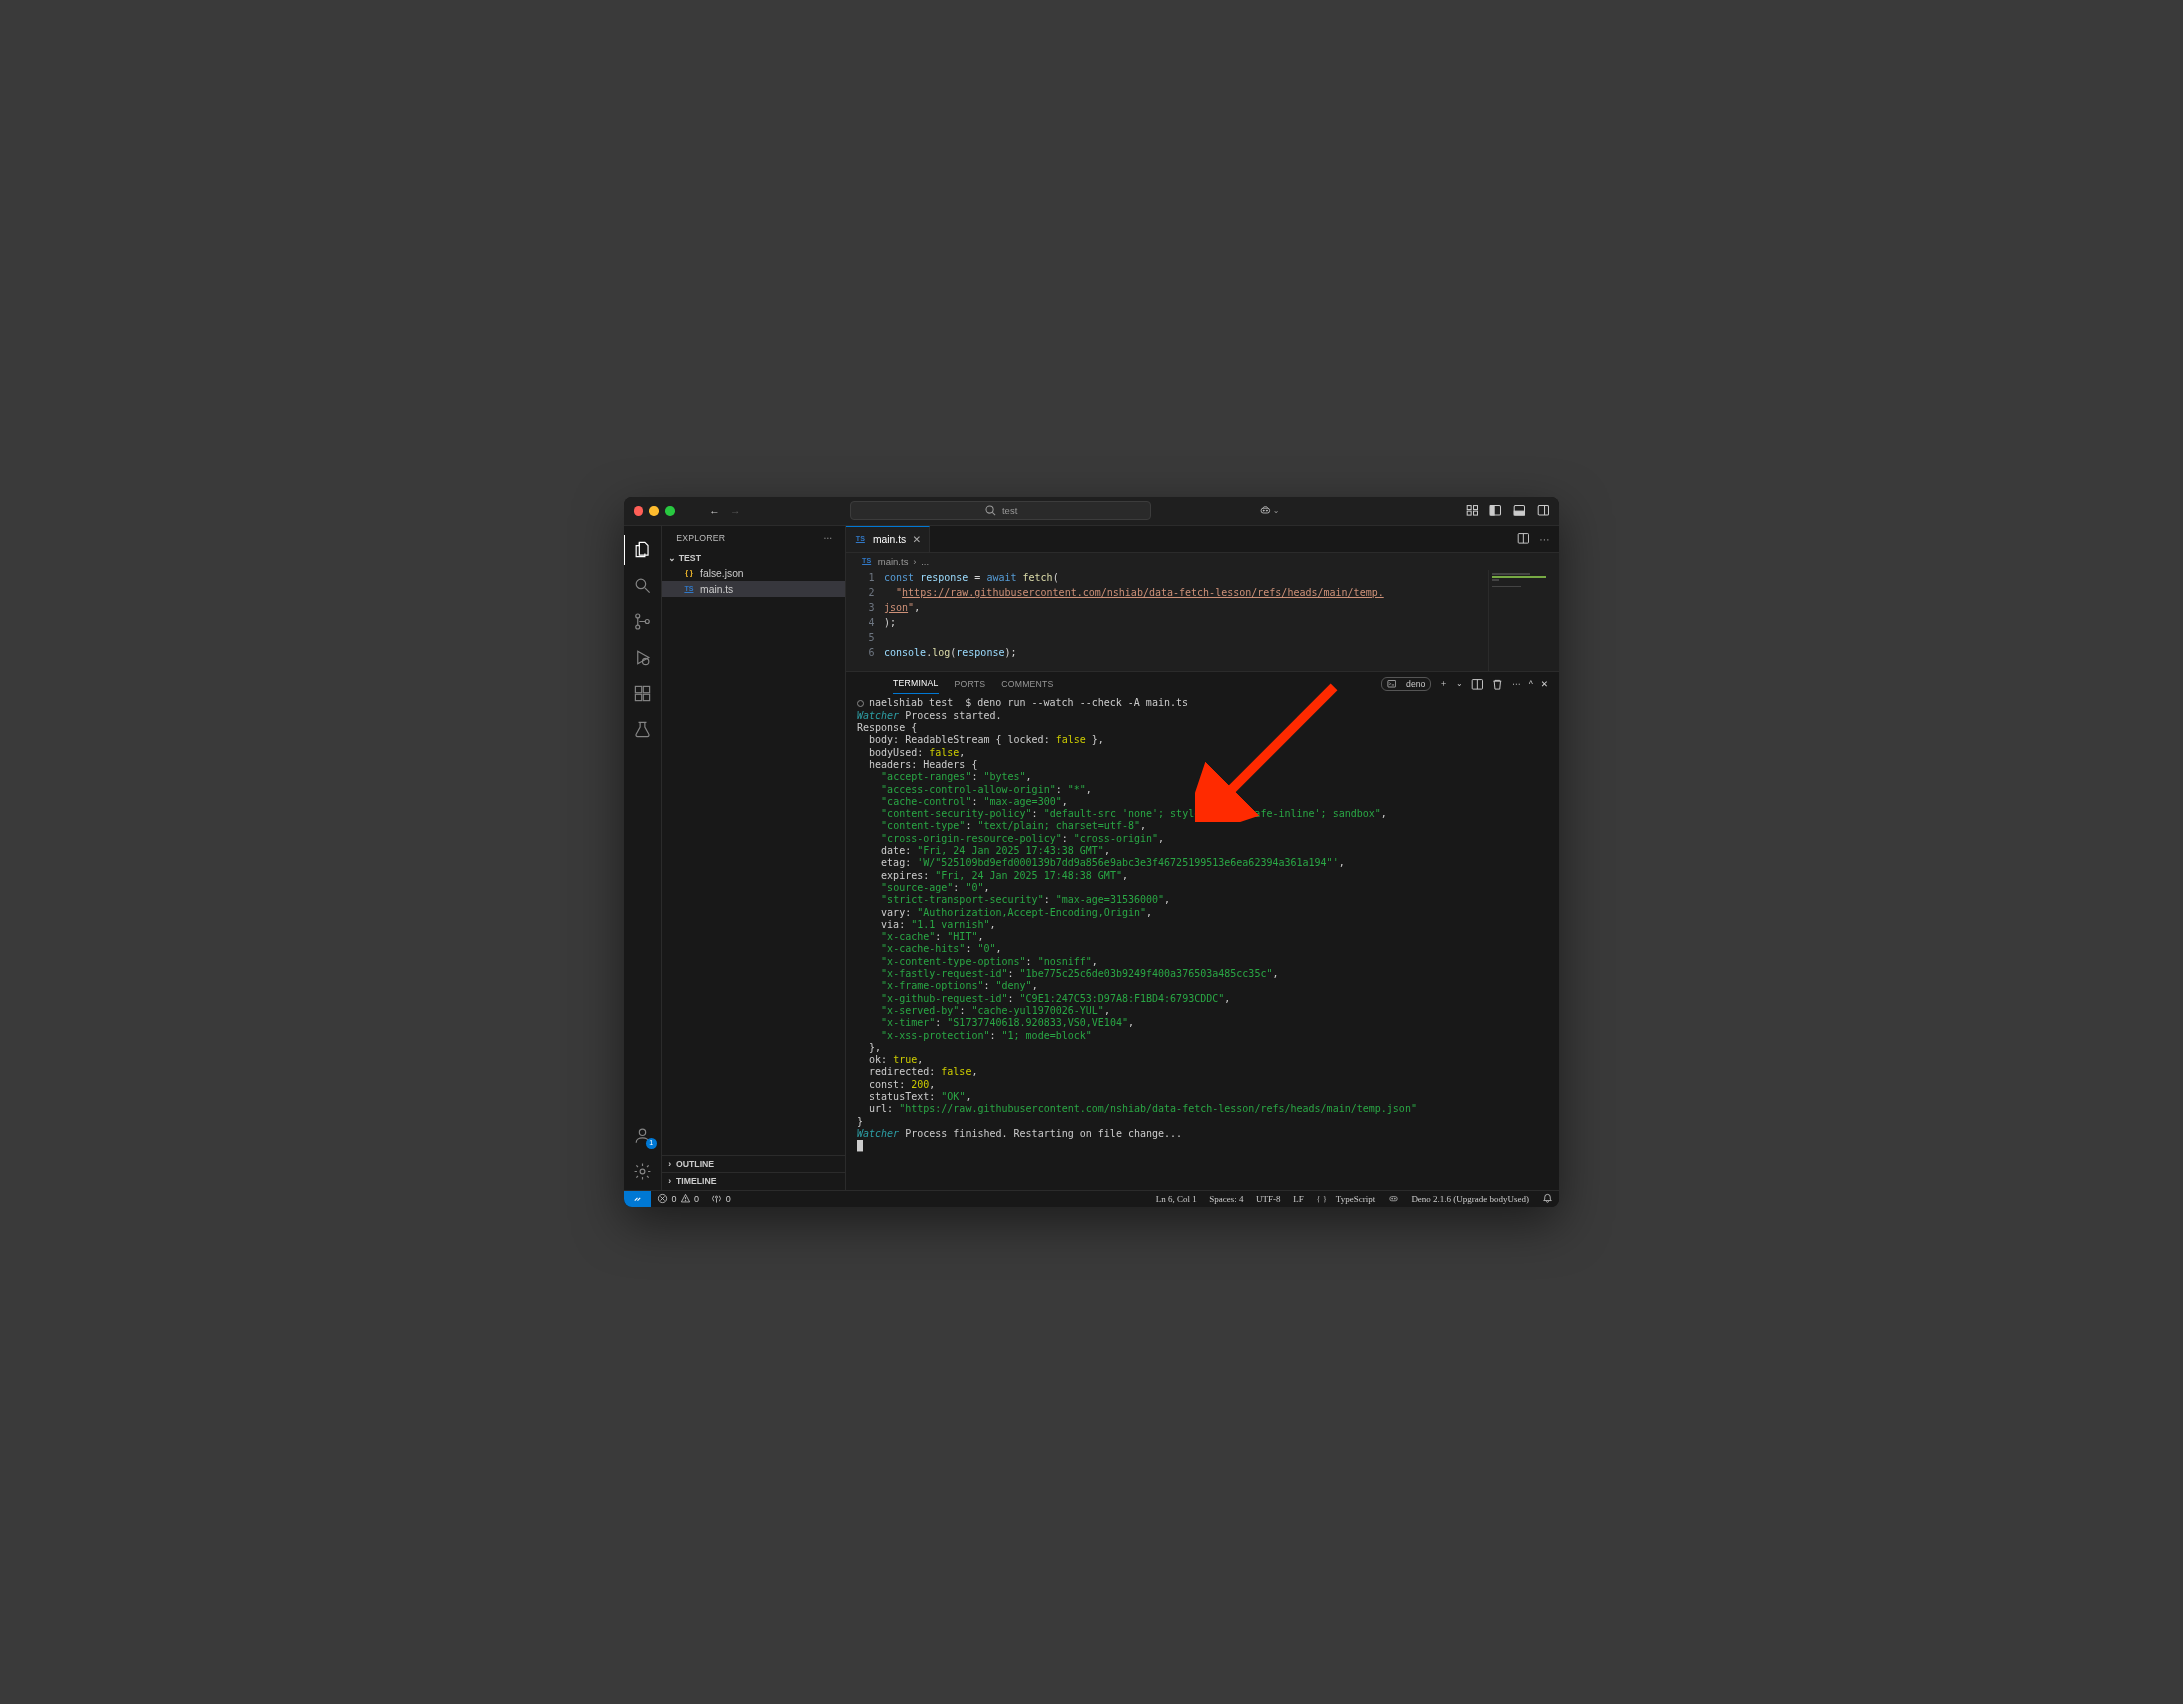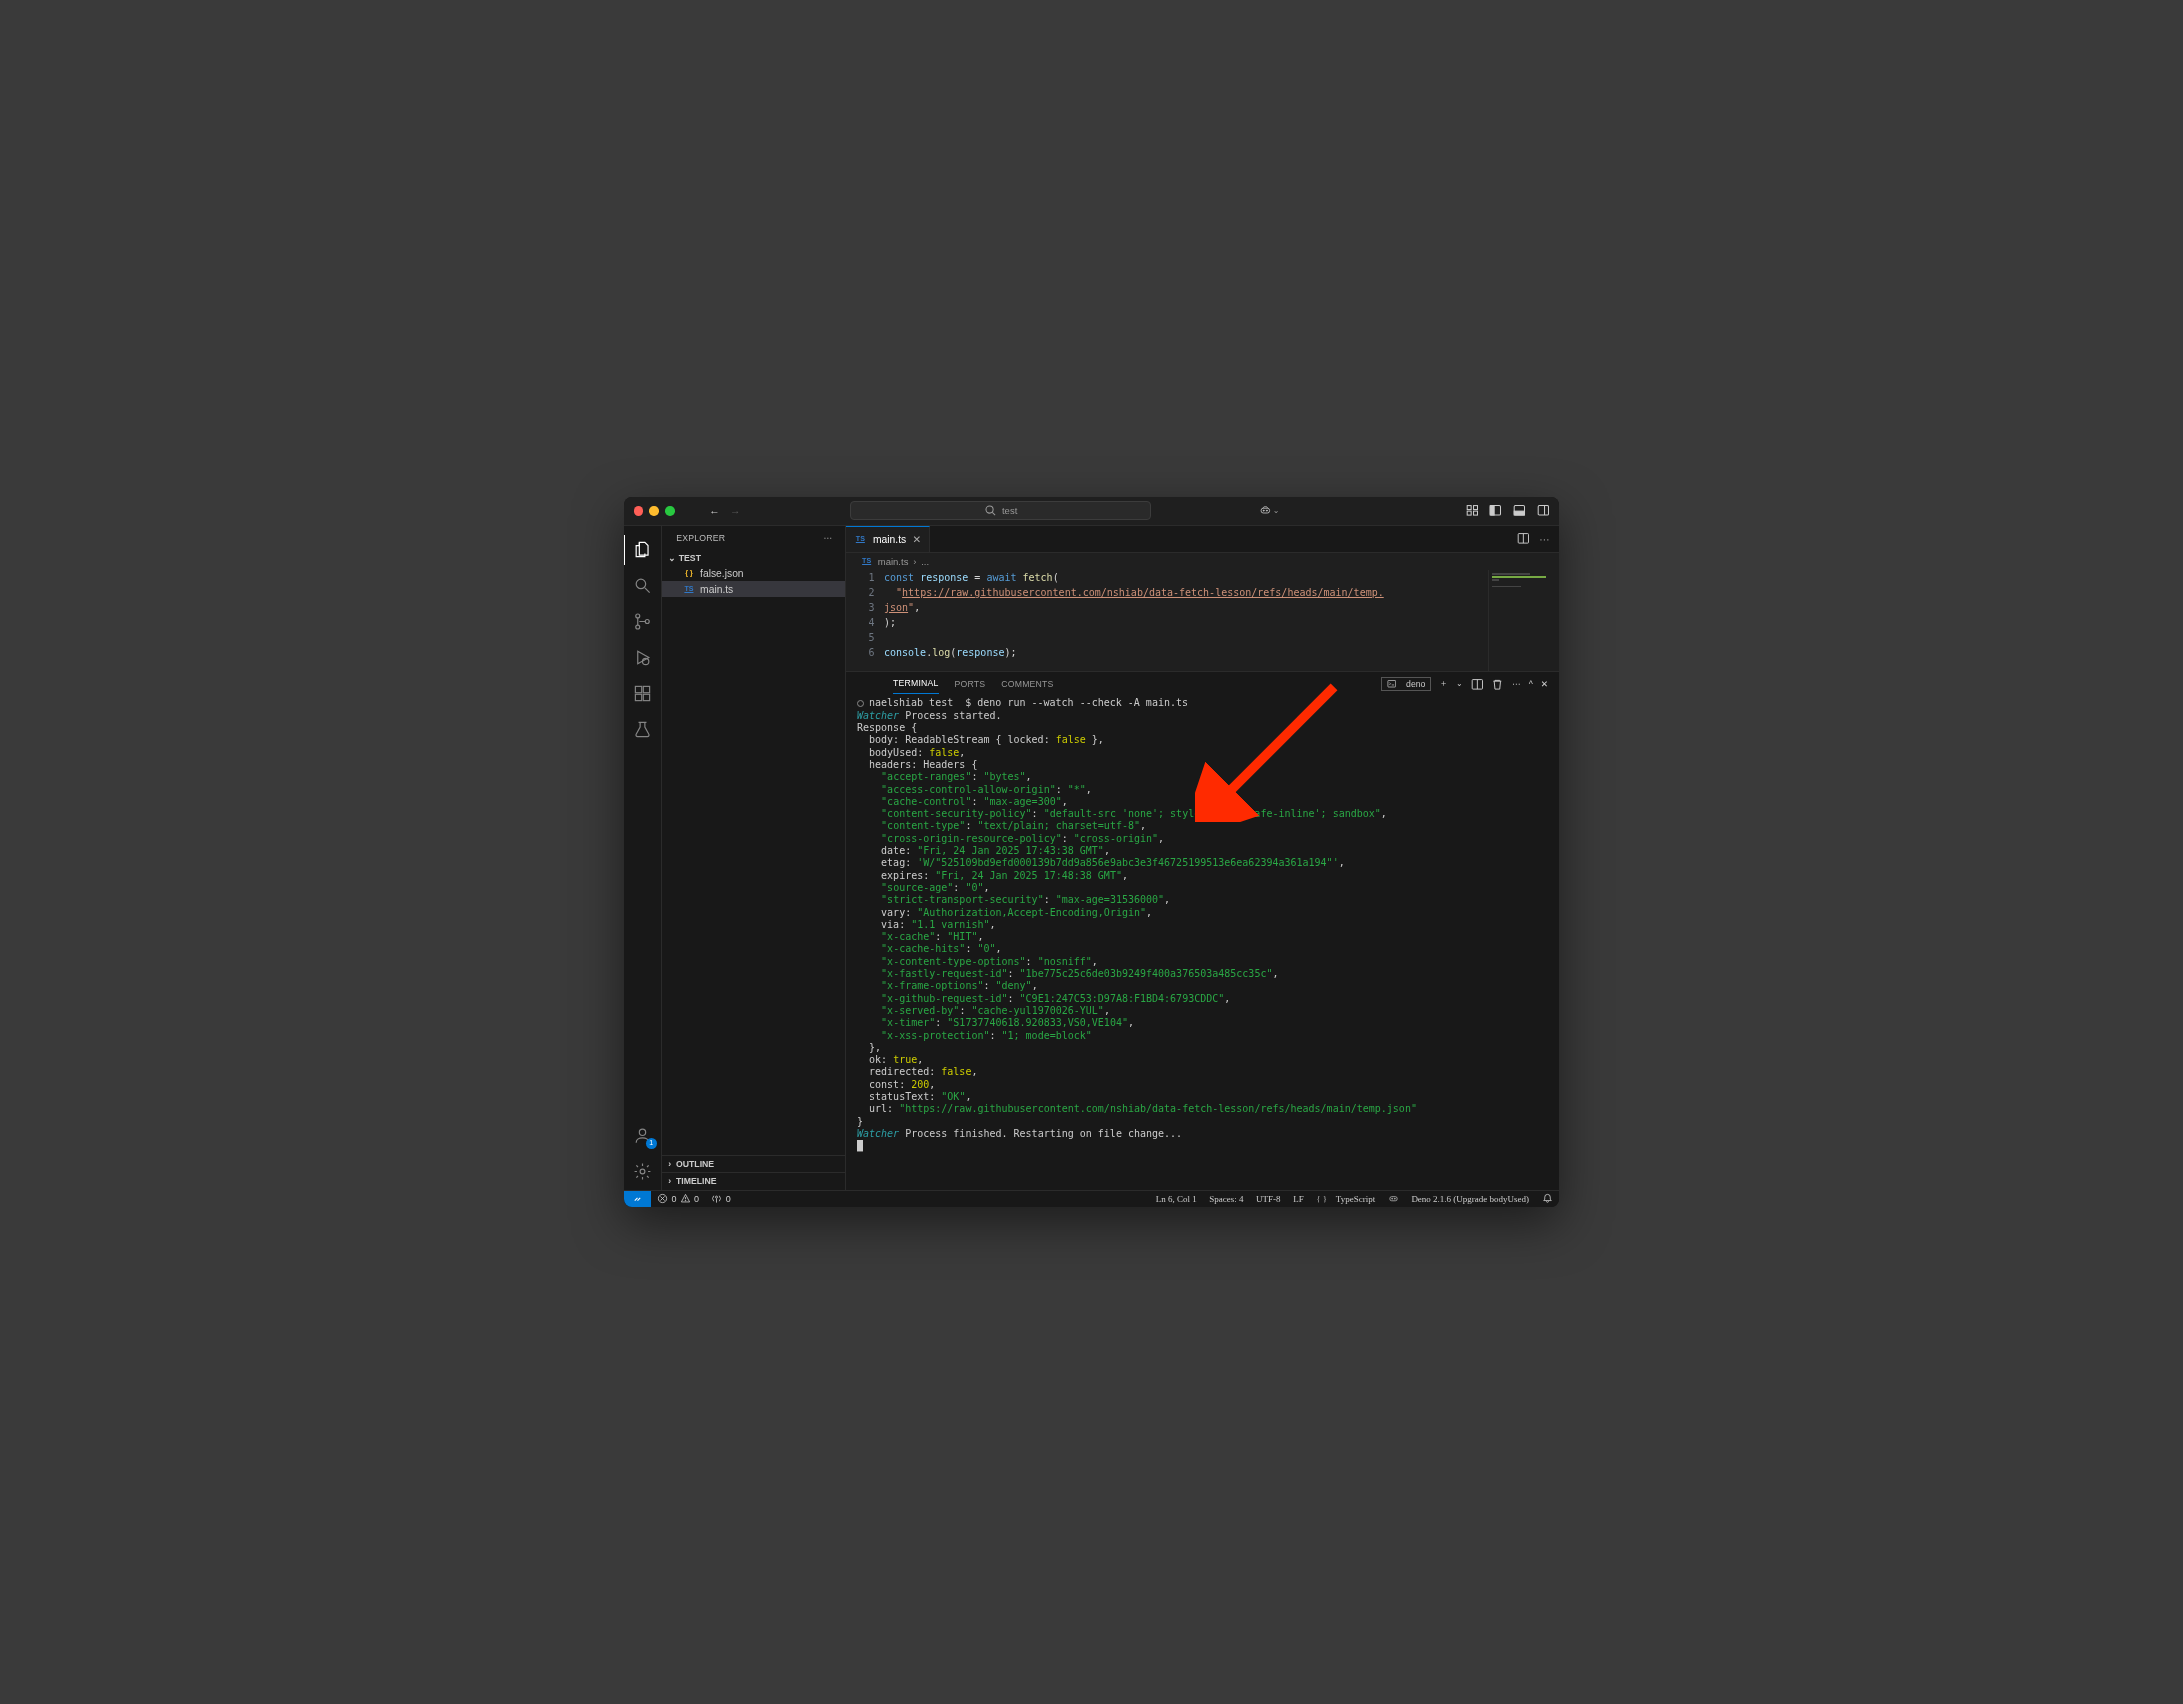--- a/index.html
+++ b/index.html
@@ -259,21 +259,21 @@
     display: flex;
     align-items: center;
     padding: 0 11px;
     gap: 16px;
     color: #969696;
     font-size: 8.7px;
   }
   .panel-tabs .ptab { cursor: pointer; letter-spacing: 0.2px; padding: 4.8px 0; }
   .panel-tabs .ptab.active { color: #fff; border-bottom: 0.8px solid #0078d4; margin-left: 36px; }
   .panel-tabs-right { margin-left: auto; display: flex; align-items: center; gap: 8px; color: #ccc; }
-  .panel-tabs-right .deno-label { border: 0.8px solid #555; border-radius: 0; padding: 0.8px 4.8px; font-size: 8.7px; display: flex; gap: 10px; align-items: center;}
+  .panel-tabs-right .deno-label { border: 0.8px solid #555; border-radius: 6px; padding: 0.8px 4.8px; font-size: 8.7px; display: flex; gap: 10px; align-items: center;}
 
   .terminal {
     flex: 1;
     overflow: auto;
     font-family: ui-monospace, "SF Mono", Menlo, Consolas, monospace;
     font-size: 10px;
     line-height: 12.3px;
     padding: 1.6px 11px 6.3px 11px;
     white-space: pre;
     color: #cccccc;

